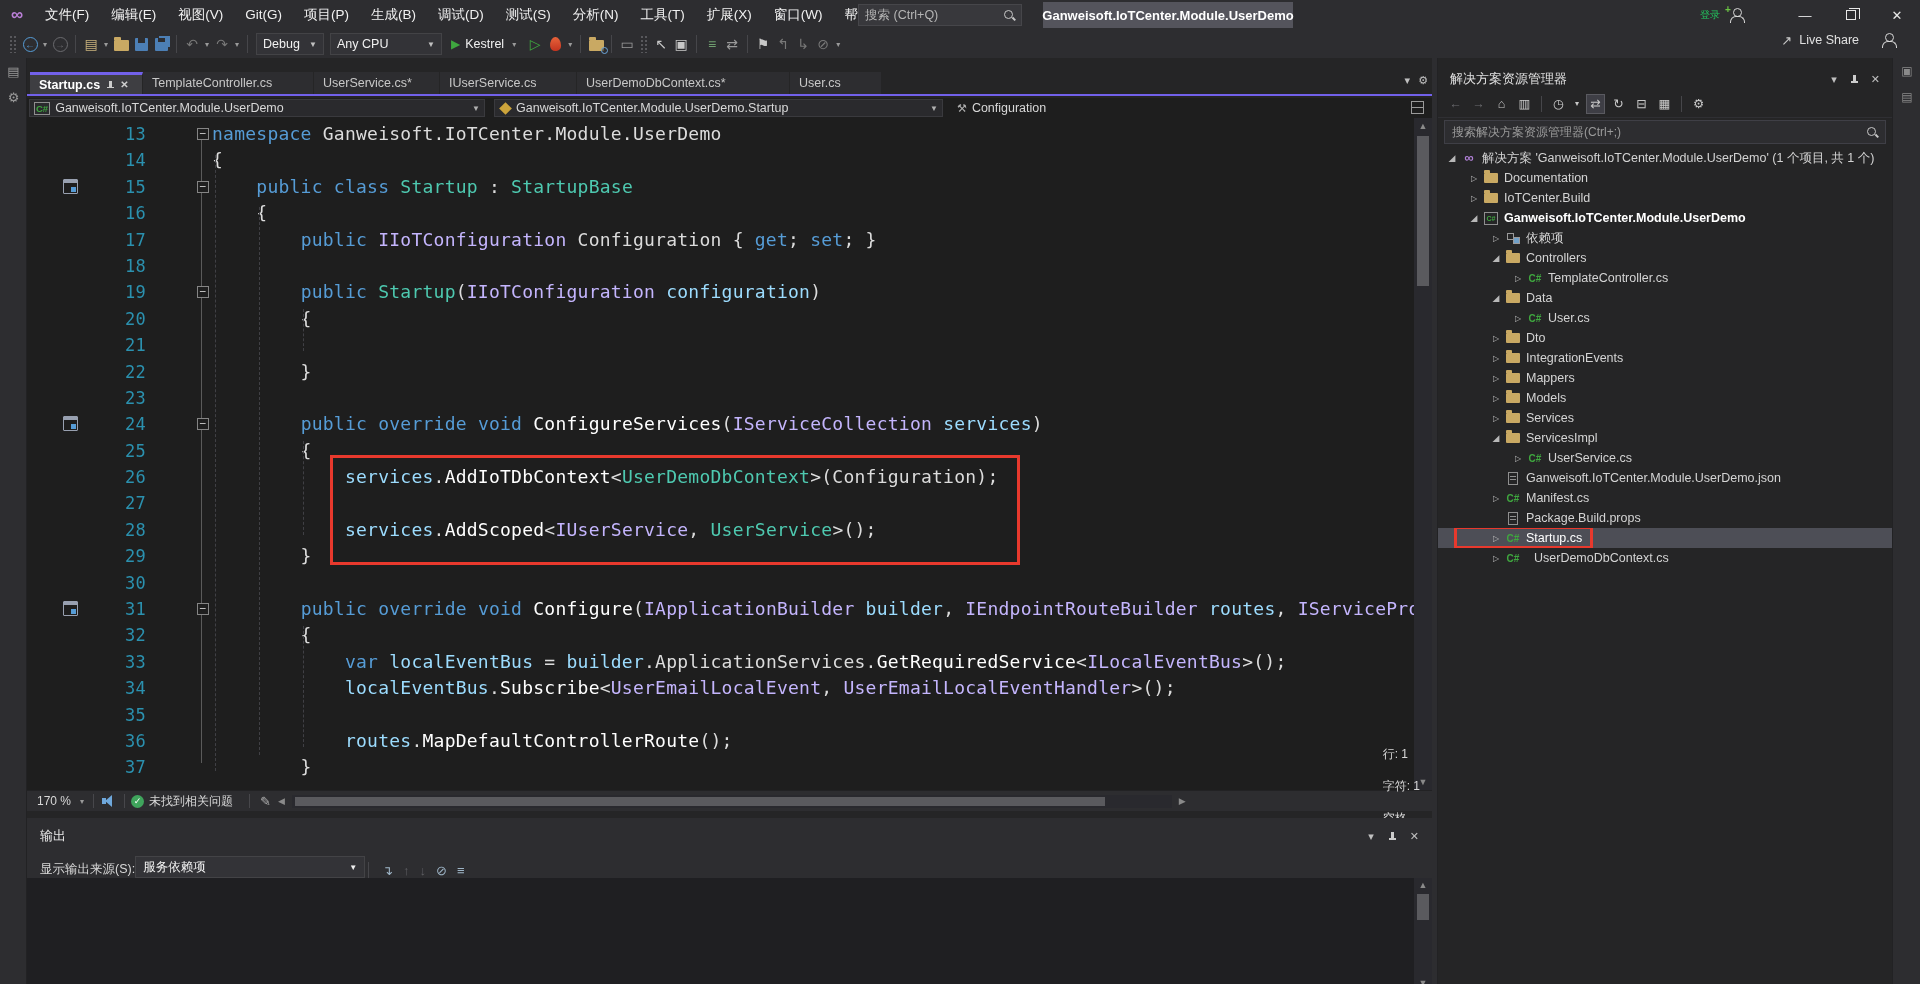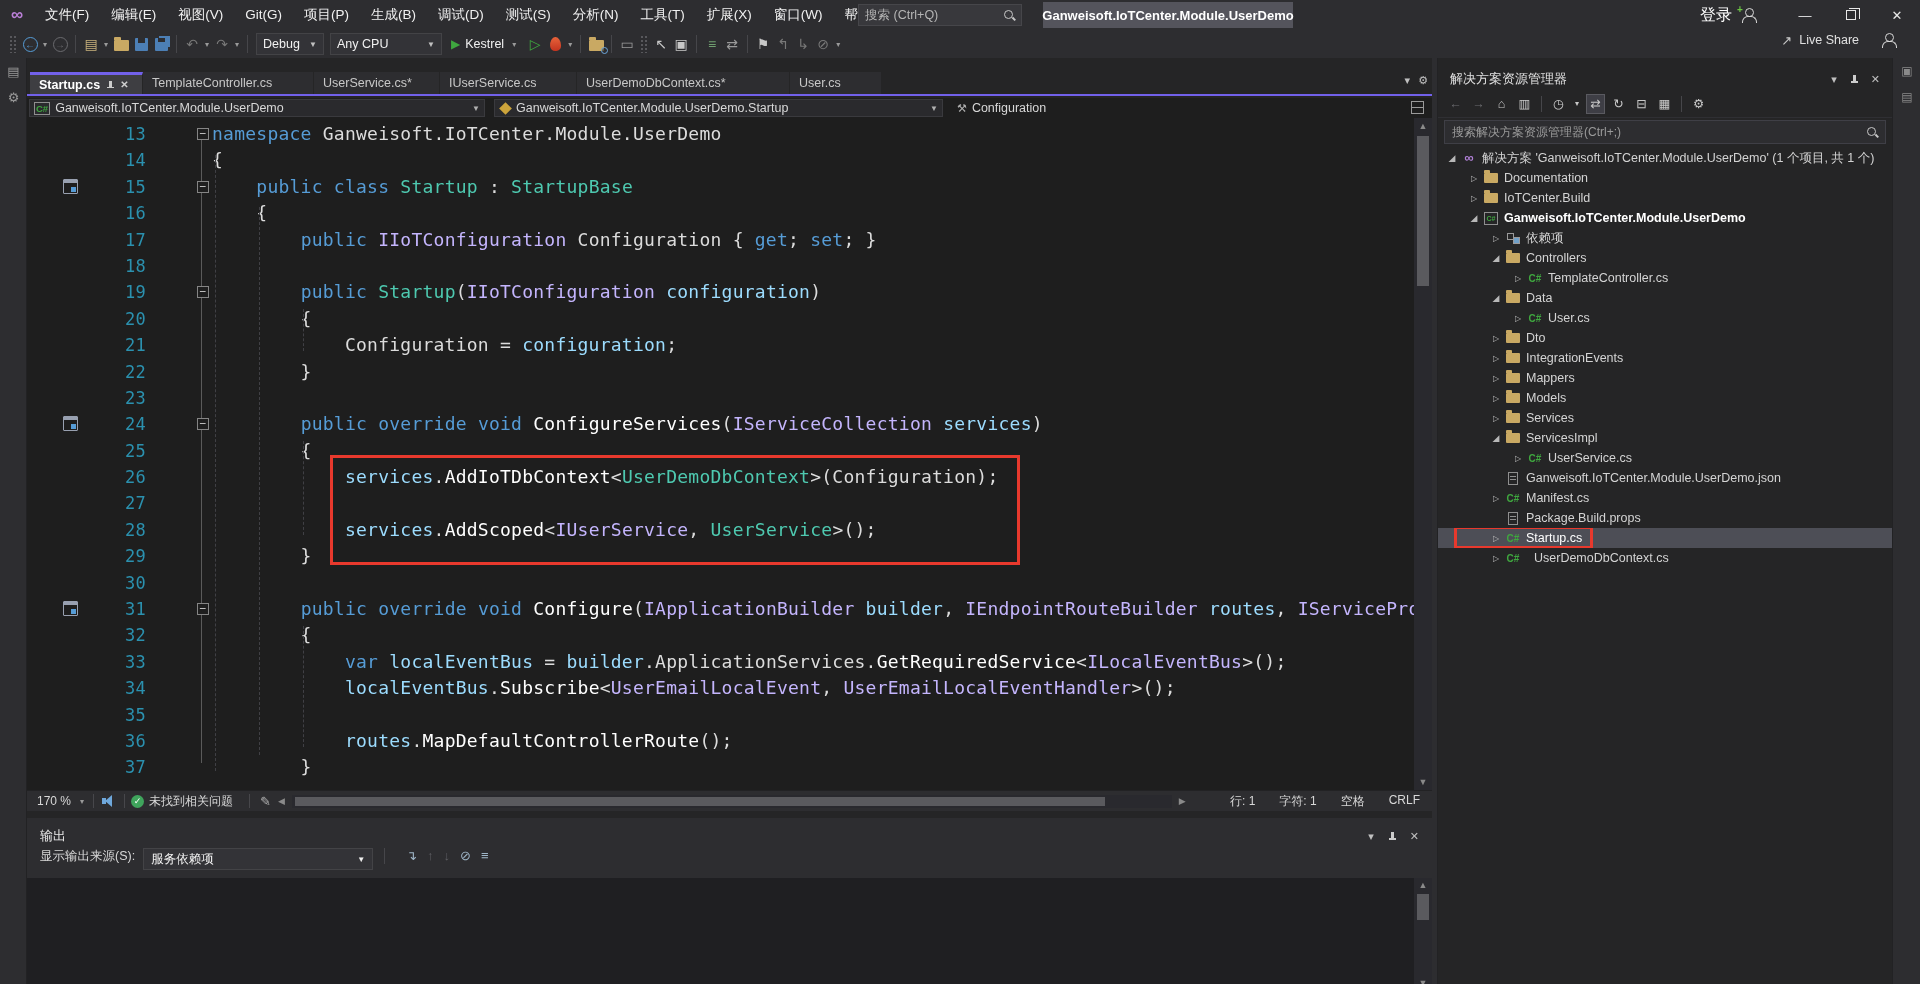--- a/index.html
+++ b/index.html
@@ -9,21 +9,21 @@
 
   
   .titlebar { position:absolute; left:0; top:0; width:1920px; height:30px; background:#2d2d30; display:flex; align-items:center; }
   .vs-logo { width:34px; text-align:center; color:#b97fd6; font-size:17px; font-weight:bold; }
   .menubar { display:flex; height:30px; align-items:center; }
   .menu-item { padding:0 11px; font-size:13.5px; color:#f1f1f1; line-height:30px; cursor:default; }
   .qsearch { position:absolute; left:858px; top:4px; width:164px; height:22px; background:#38383c; border:1px solid #46464a; display:flex; align-items:center; padding:0 6px; }
   .qsearch .ph { flex:1; color:#b5b5b5; font-size:12.5px; }
   .sol-pill { position:absolute; left:1043px; top:2px; width:250px; height:26px; background:#54545c; color:#ffffff; font-weight:bold; font-size:13px; display:flex; align-items:center; justify-content:center; }
   .signin { position:absolute; left:1700px; top:0; height:30px; display:flex; align-items:center; gap:8px; }
-  .signin .label { font-size:16px; color:#ffffff; }
+  .signin .label { font-size:10px; color:#22c55e; }
   .winbtns { position:absolute; right:0; top:0; height:30px; display:flex; }
   .winbtn { width:46px; height:30px; display:flex; align-items:center; justify-content:center; color:#e8e8e8; font-size:13px; }
   .restore-glyph { width:10px; height:10px; border:1px solid #e8e8e8; position:relative; }
   .restore-glyph:before { content:''; position:absolute; left:2px; top:-3px; width:10px; height:10px; border:1px solid #e8e8e8; border-left:none; border-bottom:none; }
 
   
   .person { position:relative; width:16px; height:16px; }
   .person:before { content:''; position:absolute; left:5px; top:1px; width:7px; height:7px; border-radius:50%; border:1.5px solid #d8d8d8; }
   .person:after { content:''; position:absolute; left:2px; top:9px; width:13px; height:6px; border-radius:6px 6px 0 0; border:1.5px solid #d8d8d8; border-bottom:none; }
   .person .plus { position:absolute; left:-3px; top:-3px; color:#6cc644; font-size:10px; font-weight:bold; }
@@ -107,28 +107,28 @@
   
   .ed-status { position:absolute; left:0; top:732px; width:1405px; height:21px; background:#2d2d30; border-top:1px solid #222224; display:flex; align-items:center; font-size:12px; color:#d8d8d8; }
   .es-sep { width:1px; height:14px; background:#47474b; margin:0 6px; }
   .check-circle { width:13px; height:13px; border-radius:50%; background:#3fa45c; color:#ffffff; font-size:9px; display:flex; align-items:center; justify-content:center; margin-right:5px; }
   .speaker { position:relative; width:14px; height:12px; margin:0 2px; }
   .speaker:before { content:''; position:absolute; left:0; top:3px; width:4px; height:6px; background:#6fa8dc; }
   .speaker:after { content:''; position:absolute; left:3px; top:0; border-top:6px solid transparent; border-bottom:6px solid transparent; border-right:7px solid #6fa8dc; }
   .hscroll { height:13px; background:#29292e; position:relative; margin:0 4px; flex:1; max-width:880px; }
   .hscroll .thumb { position:absolute; left:3px; top:2px; height:9px; width:810px; background:#5a5a5e; }
   .hs-arr { color:#8a8a8a; font-size:9px; padding:0 3px; }
-  .ed-status .right-info { display:flex; gap:0; margin-left:auto; }
+  .ed-status .right-info { display:flex; gap:15px; margin-left:auto;flex-direction:column; }
   .ed-status .right-info span { padding:0 12px; }
 
   
   .output-panel { position:absolute; left:0; top:760px; width:1405px; height:166px; background:#252526; border-top:6px solid #2d2d30; }
   .op-title { height:24px; display:flex; align-items:center; padding:0 13px; font-size:13px; color:#e8e8e8; background:#2d2d30; }
   .op-title .right { margin-left:auto; display:flex; gap:14px; align-items:center; color:#c0c0c0; font-size:11px; }
-  .op-controls { height:30px; display:flex; align-items:flex-start; padding:0 13px; background:#2d2d30; font-size:12.5px; color:#d8d8d8; gap:8px; }
+  .op-controls { height:30px; display:flex; align-items:flex-end; padding:0 13px; background:#2d2d30; font-size:12.5px; color:#d8d8d8; }
   .op-combo { width:230px; height:22px; background:#333337; border:1px solid #434346; display:flex; align-items:center; padding:0 7px; font-size:12.5px; color:#f1f1f1; }
   .op-combo .car { margin-left:auto; font-size:8px; }
   .op-icons { display:flex; align-items:center; gap:10px; margin-left:10px; color:#9a9a9a; font-size:13px; }
   .op-body { position:relative; height:112px; background:#1f1f22; }
   .op-vscroll { position:absolute; right:0; top:0; width:18px; height:112px; background:#29292e; }
   .op-vscroll .arr { width:18px; height:14px; text-align:center; line-height:14px; font-size:9px; color:#8a8a8a; }
   .op-vscroll .thumb { position:absolute; left:3px; top:16px; width:12px; height:26px; background:#5a5a5e; }
 
   
   .se-title { height:22px; margin-top:10px; display:flex; align-items:center; padding:0 12px; font-size:13px; color:#e0e0e0; }
@@ -385,21 +385,20 @@
           <div class="code-line">
             <div class="c-icon"></div>
             <div class="c-num">20</div>
             <div class="c-fold"></div>
             <div class="c-text"><span class="tk-p">        {</span></div>
           </div>
           <div class="code-line">
             <div class="c-icon"></div>
             <div class="c-num">21</div>
             <div class="c-fold"></div>
-            <div class="c-text"><span class="tk-p">            Configuration = </span><span class="tk-v">configuration</span><span class="tk-p">;</span></div>
           </div>
           <div class="code-line">
             <div class="c-icon"></div>
             <div class="c-num">22</div>
             <div class="c-fold"></div>
             <div class="c-text"><span class="tk-p">        }</span></div>
           </div>
           <div class="code-line">
             <div class="c-icon"></div>
             <div class="c-num">23</div>

